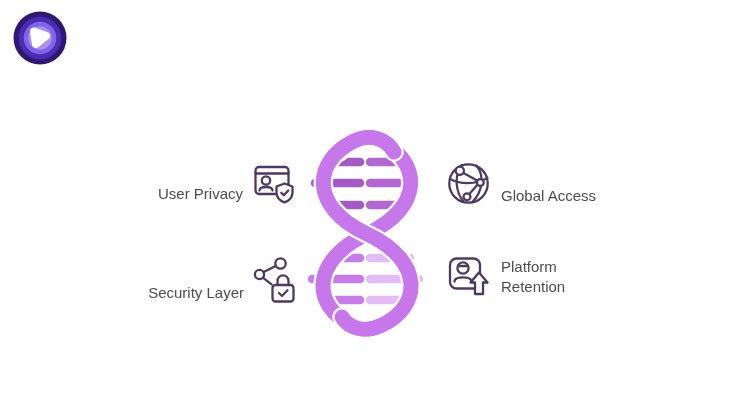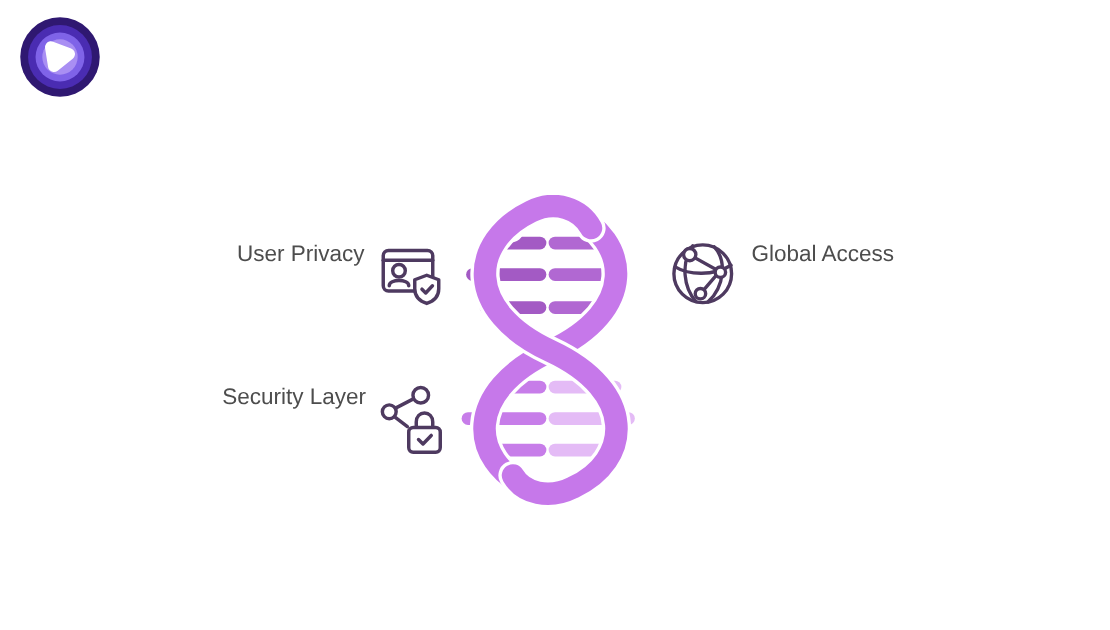--- a/index.html
+++ b/index.html
@@ -7,21 +7,21 @@
     position:relative; width:740px; height:420px; background:#ffffff;
     overflow:hidden; font-family:"Liberation Sans", sans-serif;
   }
   .logo{position:absolute; left:13px; top:11px; width:54px; height:54px;}
   .title{
     position:absolute; left:0; right:0; top:89px; margin:0;
     text-align:center; font-size:17.5px; font-weight:bold; color:#3d3d3d;
     letter-spacing:.2px;
   }
   .helix{position:absolute; left:300px; top:130px; width:140px; height:210px;}
-  .item{position:absolute; display:flex; align-items:flex-start;}
+  .item{position:absolute; display:flex; align-items:flex-end;}
   .item .label{font-size:15px; color:#4d4d4d; line-height:1.33; white-space:nowrap;}
   .item-tl{top:160px; right:444px; height:44px; gap:9px;}
   .item-tr{left:446px; top:160px; height:46px; gap:10px;}
   .item-bl{top:255px; right:442px; height:48px; gap:8px;}
   .item-br{left:446px; top:250px; height:47px; gap:10px;}
   .item-br .label{white-space:normal; width:76px;}
   .icon{display:inline-flex;}
   svg{display:block;}
 </style>
 </head>
@@ -108,14 +108,26 @@
         <line x1="14" y1="10" x2="33" y2="20.5"></line>
         <line x1="33" y1="20.5" x2="21" y2="34.5"></line>
         <circle cx="13.5" cy="9.5" r="4" fill="#ffffff"></circle>
         <circle cx="33.5" cy="21" r="3.4" fill="#ffffff"></circle>
         <circle cx="20.5" cy="35" r="3.4" fill="#ffffff"></circle>
       </svg>
     </span>
     <span class="label">Global Access</span>
   </div>
 
+  <div class="item item-br">
+    <span class="icon">
+      <svg width="45" height="46" viewBox="0 0 45 46" fill="none" stroke-width="2.3" stroke-linecap="round" stroke-linejoin="round" stroke="#4e3a60">
+        <rect x="4" y="7.5" width="30" height="30" rx="6.5"></rect>
+        <circle cx="17" cy="17" r="5.6"></circle>
+        <line x1="12" y1="15" x2="22" y2="15"></line>
+        <path d="M8.5 30.5 C8.5 25 25.5 25 25.5 30.5"></path>
+        <path d="M33 21.5 L41.5 31.5 L37 31.5 L37 43 L29 43 L29 31.5 L24.5 31.5 Z" fill="#ffffff"></path>
+      </svg>
+    </span>
+    <span class="label">Platform Retention</span>
+  </div>
 
 </div>
 
 </body></html>

